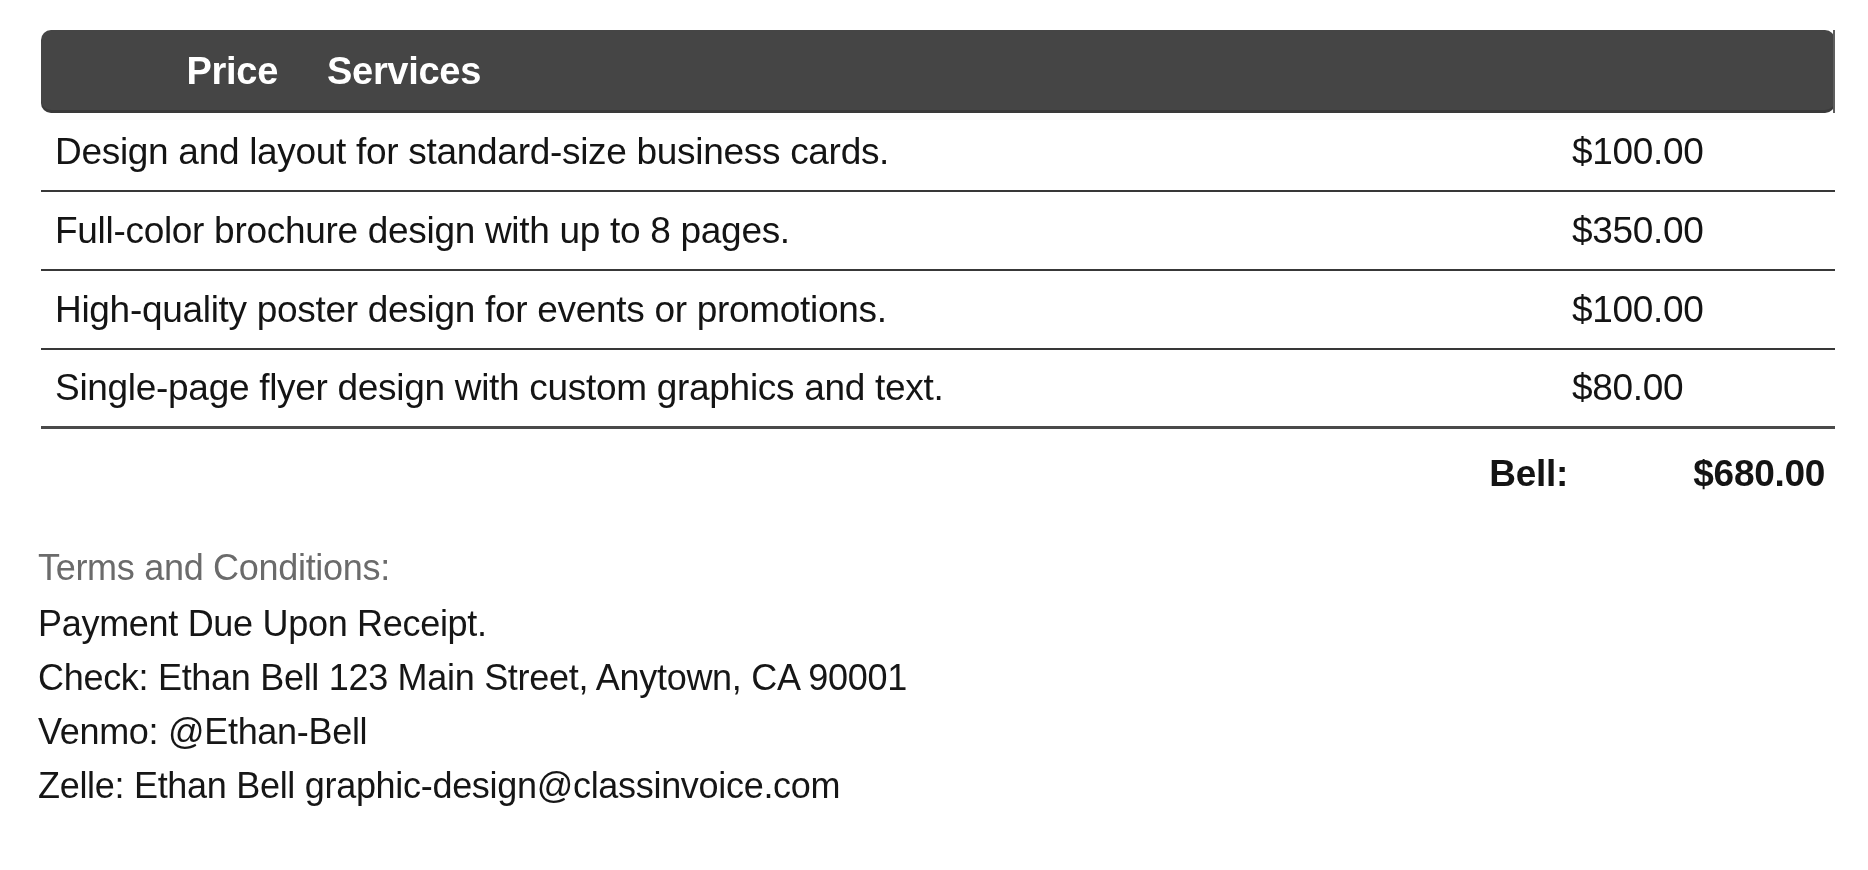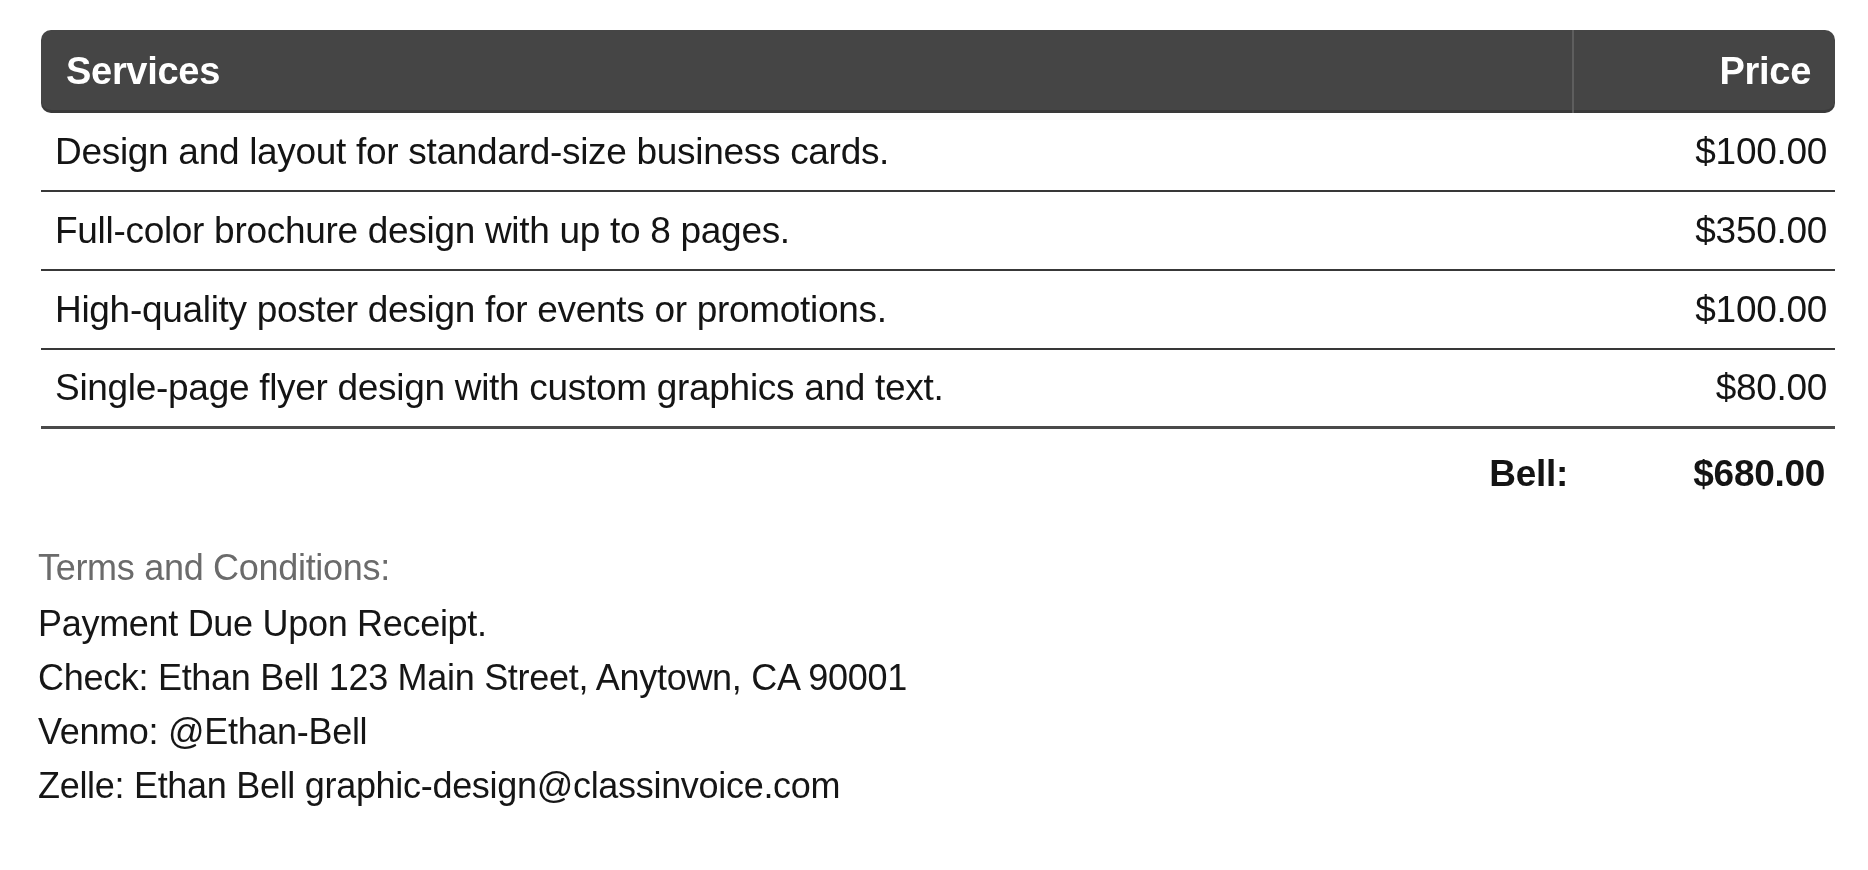--- a/index.html
+++ b/index.html
@@ -54,21 +54,20 @@
   .tbody .trow:last-child {
     border-bottom: 3px solid #4a4a4a;
   }
   .cell-service {
     flex: 1;
     padding-left: 14px;
     white-space: nowrap;
   }
   .cell-price {
     width: 263px;
-    text-align: right;
     padding-right: 8px;
     white-space: nowrap;
   }
 
   .total-row {
     display: flex;
     height: 89px;
     align-items: center;
     font-size: 37px;
     font-weight: bold;
@@ -99,22 +98,22 @@
   .terms-line { color: #161616; white-space: nowrap; }
 </style>
 </head>
 <body>
 
 <div class="page">
 
   <div class="services-table">
 
     <div class="thead">
+      <div class="th th-price">Price</div>
       <div class="th th-services">Services</div>
-      <div class="th th-price">Price</div>
     </div>
 
     <div class="tbody">
   <div class="trow">
     <div class="cell-service">Design and layout for standard-size business cards.</div>
     <div class="cell-price">$100.00</div>
   </div>
 
   <div class="trow">
     <div class="cell-service">Full-color brochure design with up to 8 pages.</div>

